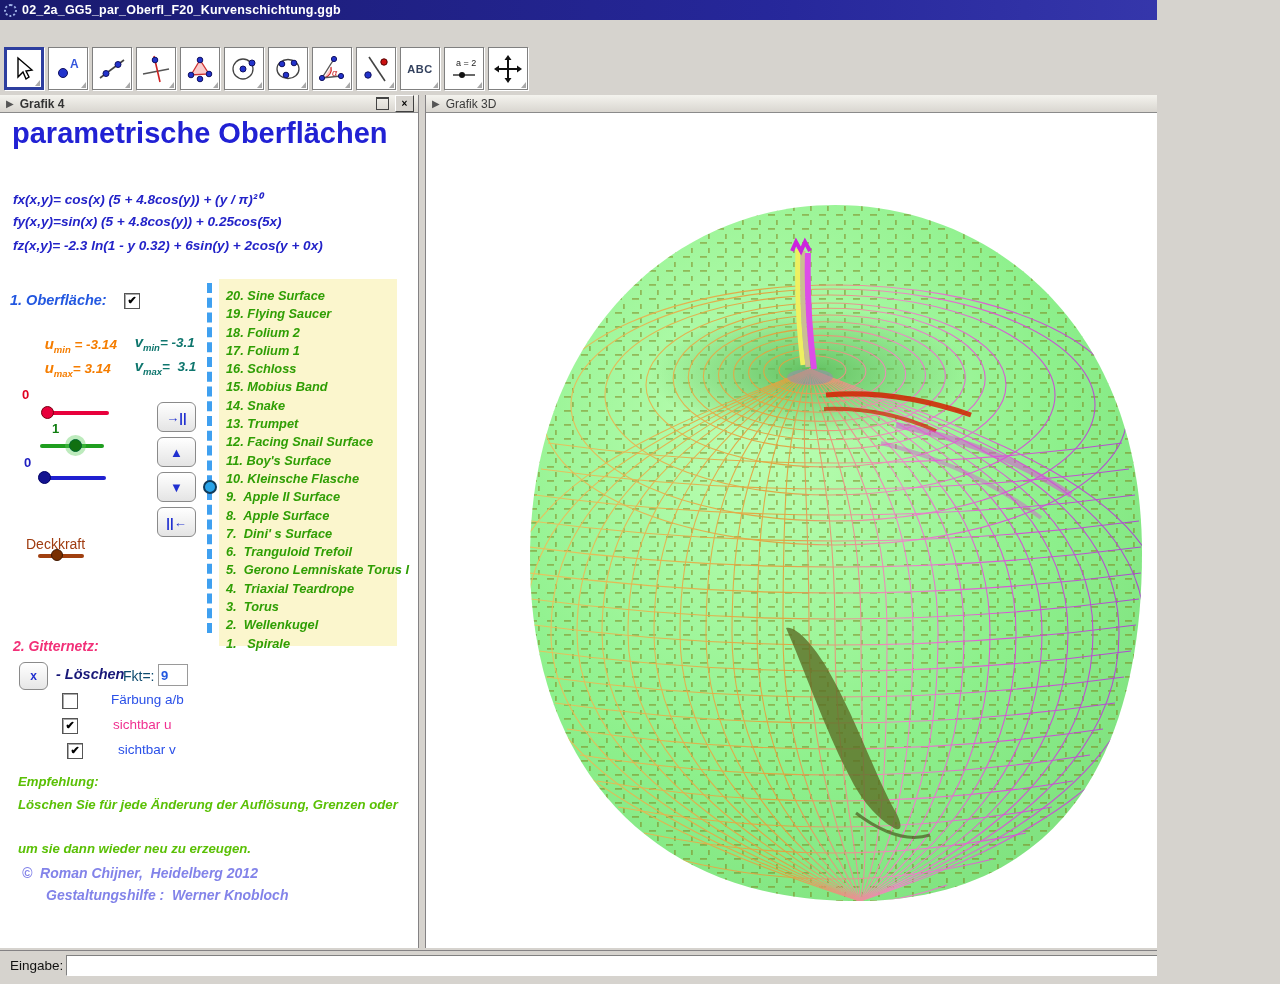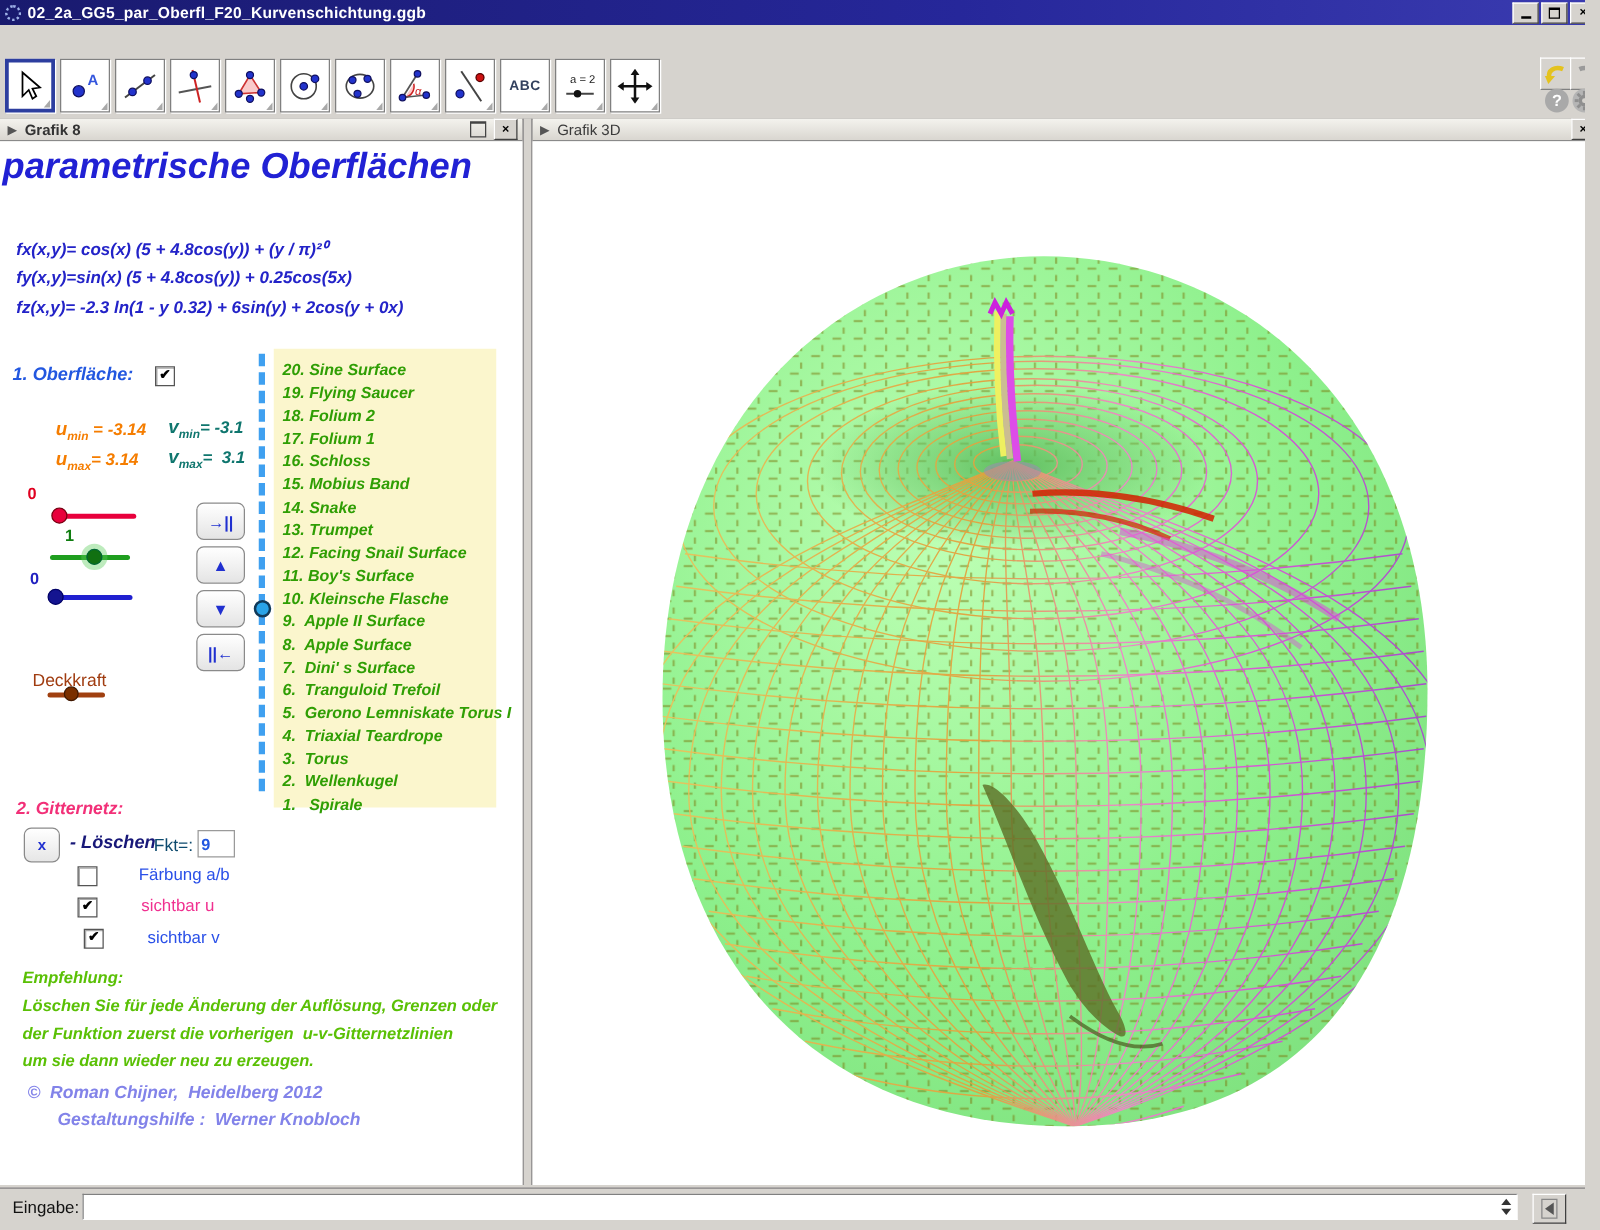--- a/index.html
+++ b/index.html
@@ -1,16 +1,16 @@
 <!DOCTYPE html>
 <html><head>
 <meta charset="utf-8">
 <style>
   html,body{margin:0;padding:0;background:#d6d3ce;}
-  #win{position:relative;width:1268px;height:984px;background:#d6d3ce;overflow:hidden;
+  #win{position:relative;width:1157px;height:984px;background:#d6d3ce;overflow:hidden;
        font-family:"Liberation Sans",sans-serif;-webkit-font-smoothing:antialiased;}
   
   #titlebar{position:absolute;left:0;top:0;width:1280px;height:20px;
     background:linear-gradient(90deg,#191a6e,#26279a 60%,#3a3bb0);display:flex;align-items:center;}
   #appicon{width:13px;height:13px;margin:0 5px 0 4px;border:2px dotted #9fb2e8;border-radius:50%;box-sizing:border-box;}
   #titletext{color:#fff;font-size:12.5px;font-weight:bold;letter-spacing:.2px;}
   .winbtns{position:absolute;right:3px;top:2px;display:flex;gap:2px;}
   .wbtn{width:19px;height:15px;background:#d6d3ce;border:1px solid #404040;border-top-color:#fff;border-left-color:#fff;
     display:flex;align-items:center;justify-content:center;font-size:10px;font-weight:bold;color:#000;line-height:10px;}
   .wbtn .ming{display:block;width:8px;height:2px;background:#000;margin-top:7px;}
@@ -40,21 +40,21 @@
     display:flex;align-items:center;box-sizing:border-box;}
   .phead .tri{color:#555;font-size:10px;margin:0 6px 0 6px;}
   .phead .ptitle{font-size:12px;color:#3a3a3a;}
   .pclose{width:17px;height:15px;background:#d6d3ce;border:1px solid #404040;border-top-color:#fff;border-left-color:#fff;
     font-size:10px;font-weight:bold;color:#000;display:flex;align-items:center;justify-content:center;}
   .prest{width:11px;height:10px;border:1px solid #444;border-top-width:2px;margin-right:6px;}
   
   #leftpane{position:absolute;left:0;top:113px;width:418px;height:835px;background:#fff;overflow:hidden;}
   #splitter{position:absolute;left:418px;top:95px;width:8px;height:853px;background:#d6d3ce;
     border-left:1px solid #848284;border-right:1px solid #848284;box-sizing:border-box;}
-  .doct{position:absolute;left:2px;top:4px;font-size:29px;font-weight:bold;font-style:italic;color:#2121d4;white-space:pre;}
+  .doct{position:absolute;left:12px;top:4px;font-size:29px;font-weight:bold;color:#2121d4;white-space:pre;}
   .docs{position:absolute;left:0px;top:41px;width:400px;text-align:center;font-size:20px;font-weight:bold;color:#07a30b;}
   .formula{position:absolute;left:13px;font-size:13.6px;font-weight:bold;font-style:italic;color:#2323c8;white-space:pre;}
   .sec1{position:absolute;left:10px;top:179px;font-size:14.5px;font-weight:bold;font-style:italic;color:#2257e0;}
   .checkbox{position:absolute;width:14px;height:14px;background:#fff;border:1px solid #555;
     box-shadow:inset 1px 1px 0 #aaa;font-size:11px;line-height:13px;text-align:center;color:#000;font-weight:bold;}
   .checkbox.checked::after{content:"✔";}
   .param{position:absolute;white-space:pre;font-weight:bold;font-style:italic;}
   .param .nm{font-size:15px;}
   .param .sb{font-size:9.5px;vertical-align:-4px;}
   .param .vl{font-size:13.5px;}
@@ -241,21 +241,21 @@
           <rect x="9.5" y="17" width="3" height="4" transform="rotate(45 11 11)"></rect>
           <rect x="1" y="9.5" width="4" height="3" transform="rotate(45 11 11)"></rect>
           <rect x="17" y="9.5" width="4" height="3" transform="rotate(45 11 11)"></rect>
         </g>
       </svg>
     </div>
   </div>
 
   <div class="phead" style="left:0;top:95px;width:418px">
     <span class="tri">▶</span>
-    <span class="ptitle" style="font-weight:bold;color:#333">Grafik 8</span>
+    <span class="ptitle" style="font-weight:bold;color:#333">Grafik 4</span>
     <span style="flex:1"></span>
     <span class="prest"></span>
     <span class="pclose" style="margin-right:4px">×</span>
   </div>
   <div class="phead" style="left:426px;top:95px;width:854px">
     <span class="tri">▶</span>
     <span class="ptitle">Grafik 3D</span>
     <span style="flex:1"></span>
     <span class="pclose" style="margin-right:4px">×</span>
   </div>
@@ -338,21 +338,20 @@
 
     <div class="checkbox" style="left:62px;top:580px"></div>
     <div class="cblbl cblue" style="left:82px;top:579px;position:absolute">Färbung a/b</div>
     <div class="checkbox checked" style="left:62px;top:605px"></div>
     <div class="cblbl cpink" style="left:84px;top:604px;position:absolute">sichtbar u</div>
     <div class="checkbox checked" style="left:67px;top:630px"></div>
     <div class="cblbl cblue" style="left:89px;top:629px;position:absolute">sichtbar v</div>
 
     <div class="empf" style="top:661px">Empfehlung:</div>
     <div class="empf" style="top:684px">Löschen Sie für jede Änderung der Auflösung, Grenzen oder</div>
-    <div class="empf" style="top:706px">der Funktion zuerst die vorherigen  u-v-Gitternetzlinien</div>
     <div class="empf" style="top:728px">um sie dann wieder neu zu erzeugen.</div>
 
     <div class="cred" style="left:22px;top:752px">©  Roman Chijner,  Heidelberg 2012</div>
     <div class="cred" style="left:46px;top:774px">Gestaltungshilfe :  Werner Knobloch</div>
   </div>
 
   <div id="view3d"><svg width="854" height="835" viewBox="0 0 854 835" xmlns="http://www.w3.org/2000/svg">
         <defs>
           <linearGradient id="wg" gradientUnits="userSpaceOnUse" x1="100" y1="0" x2="720" y2="0">
             <stop offset="0" stop-color="#e9c35d"></stop>

